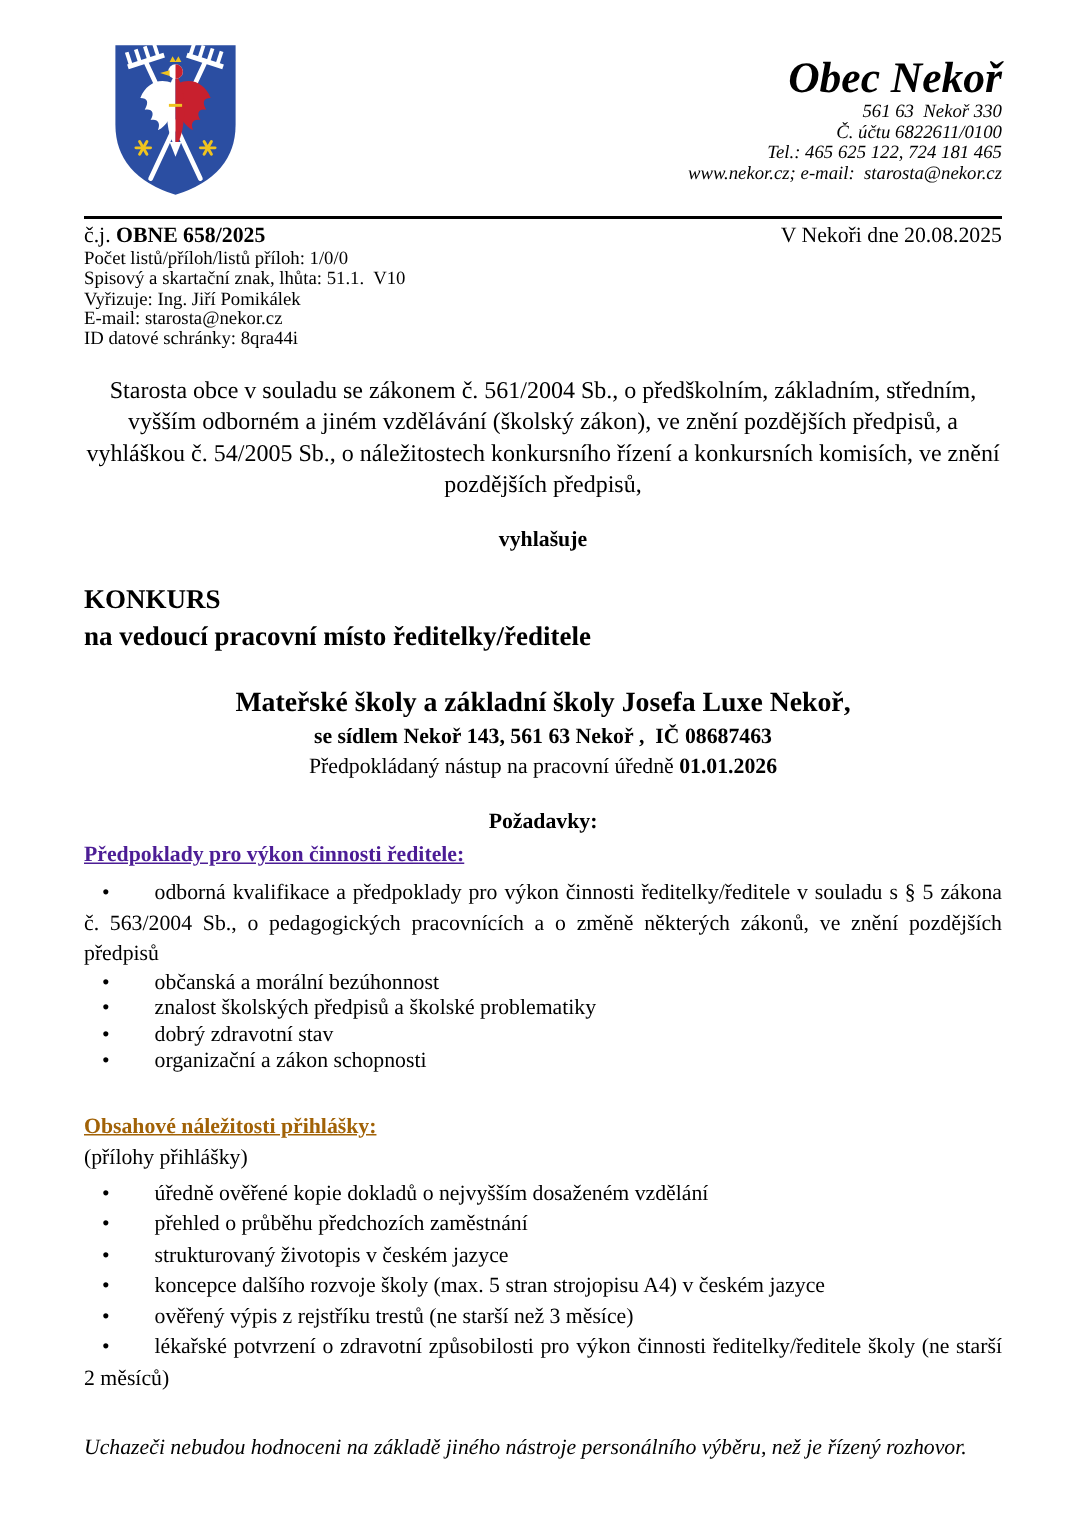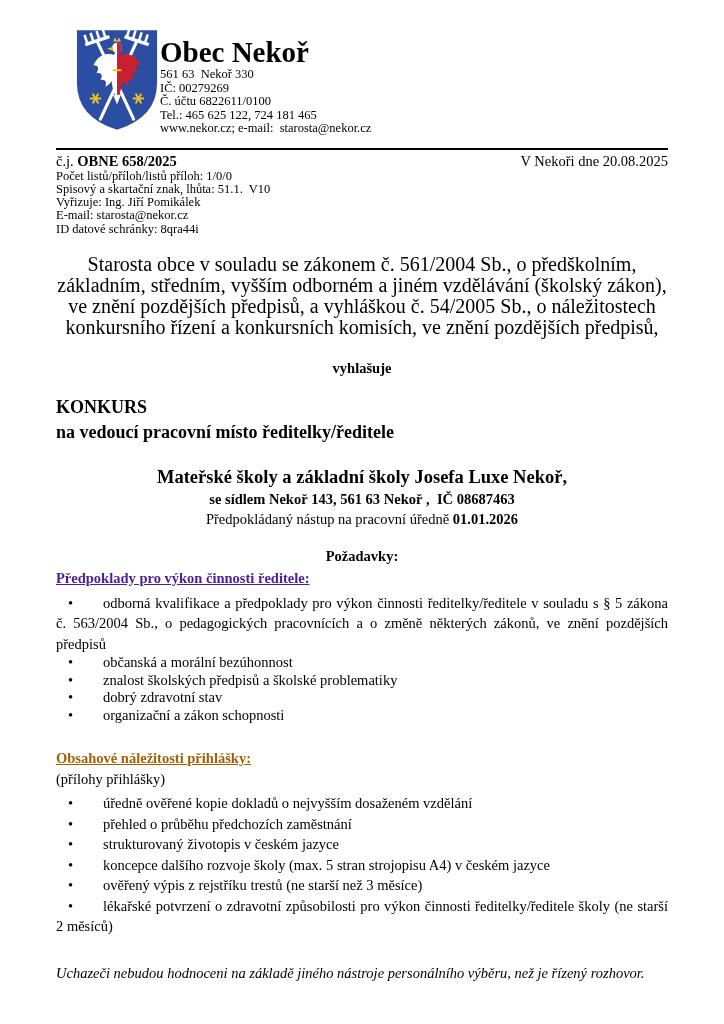--- a/index.html
+++ b/index.html
@@ -6,31 +6,31 @@
   .page {
     position:relative; width:724px; height:1024px; background:#ffffff;
     font-family:"Liberation Serif","DejaVu Serif",serif; color:#000;
     overflow:hidden; margin:0 auto;
   }
   .content { padding:26px 56px 0 56px; }
 
   
   .letterhead { display:flex; align-items:flex-start; }
   .coat { width:86px; height:104px; margin:2px 0 0 18px; flex:0 0 auto; }
-  .head-right { flex:1; padding-top:10px; }
+  .head-right { flex:1; text-align:right; padding-top:10px;font-style:italic; }
   .org-name { font-size:29px; line-height:32px; font-weight:700; }
   .hline { font-size:12.5px; line-height:13.5px; white-space:pre-wrap; }
   .rule { border-bottom:2px solid #000; margin-top:12px; }
 
   
   .ref-row { display:flex; justify-content:space-between; font-size:14.5px; line-height:17px; margin-top:3px; }
   .ref-lines div { font-size:12.5px; line-height:13.3px; white-space:pre-wrap; }
 
   
-  .intro { margin-top:18px; text-align:center; font-size:20px; line-height:21px; }
+  .intro { margin-top:18px; text-align:center; font-size:16px; line-height:21px; }
   .announce { text-align:center; font-size:14.5px; line-height:21px; font-weight:700; }
 
   
   .konkurs-block { margin-top:16px; text-align:left; font-weight:700; font-size:18px; line-height:25px; }
   .school-block { margin-top:21px; text-align:center; }
   .school-name { font-weight:700; font-size:18.5px; line-height:23px; }
   .school-addr { font-weight:700; font-size:14.5px; line-height:20px; white-space:pre-wrap; }
   .start-line { font-size:14.5px; line-height:20px; }
   .start-line b { font-weight:700; }
 
@@ -103,21 +103,20 @@
             <line x1="-2.5" y1="-4.3" x2="2.5" y2="4.3"></line>
             <line x1="-2.5" y1="4.3" x2="2.5" y2="-4.3"></line>
           </g>
         </g>
       </svg>
       <div class="head-right">
         <div class="org-name">Obec Nekoř</div>
         <div>
 
         <div class="hline">561 63  Nekoř 330</div>
-            <div class="hline">IČ: 00279269</div>
             <div class="hline">Č. účtu 6822611/0100</div>
             <div class="hline">Tel.: 465 625 122, 724 181 465</div>
             <div class="hline">www.nekor.cz; e-mail:  starosta@nekor.cz</div>
           </div>
       </div>
     </header>
     <div class="rule"></div>
 
     <div class="ref-row">
       <div><span>č.j. </span><b>OBNE 658/2025</b></div>

